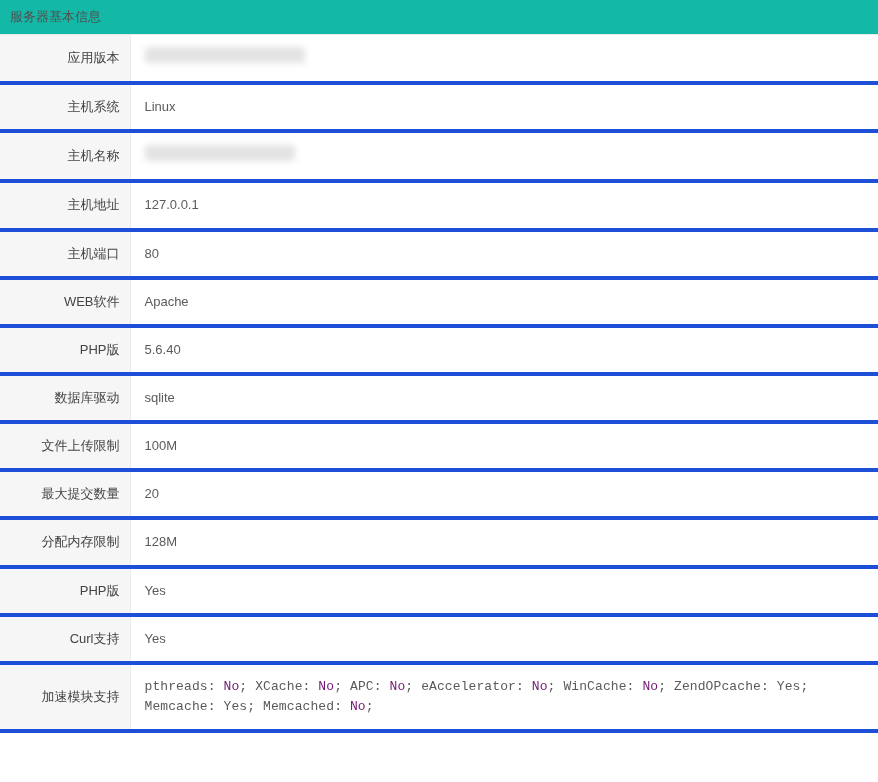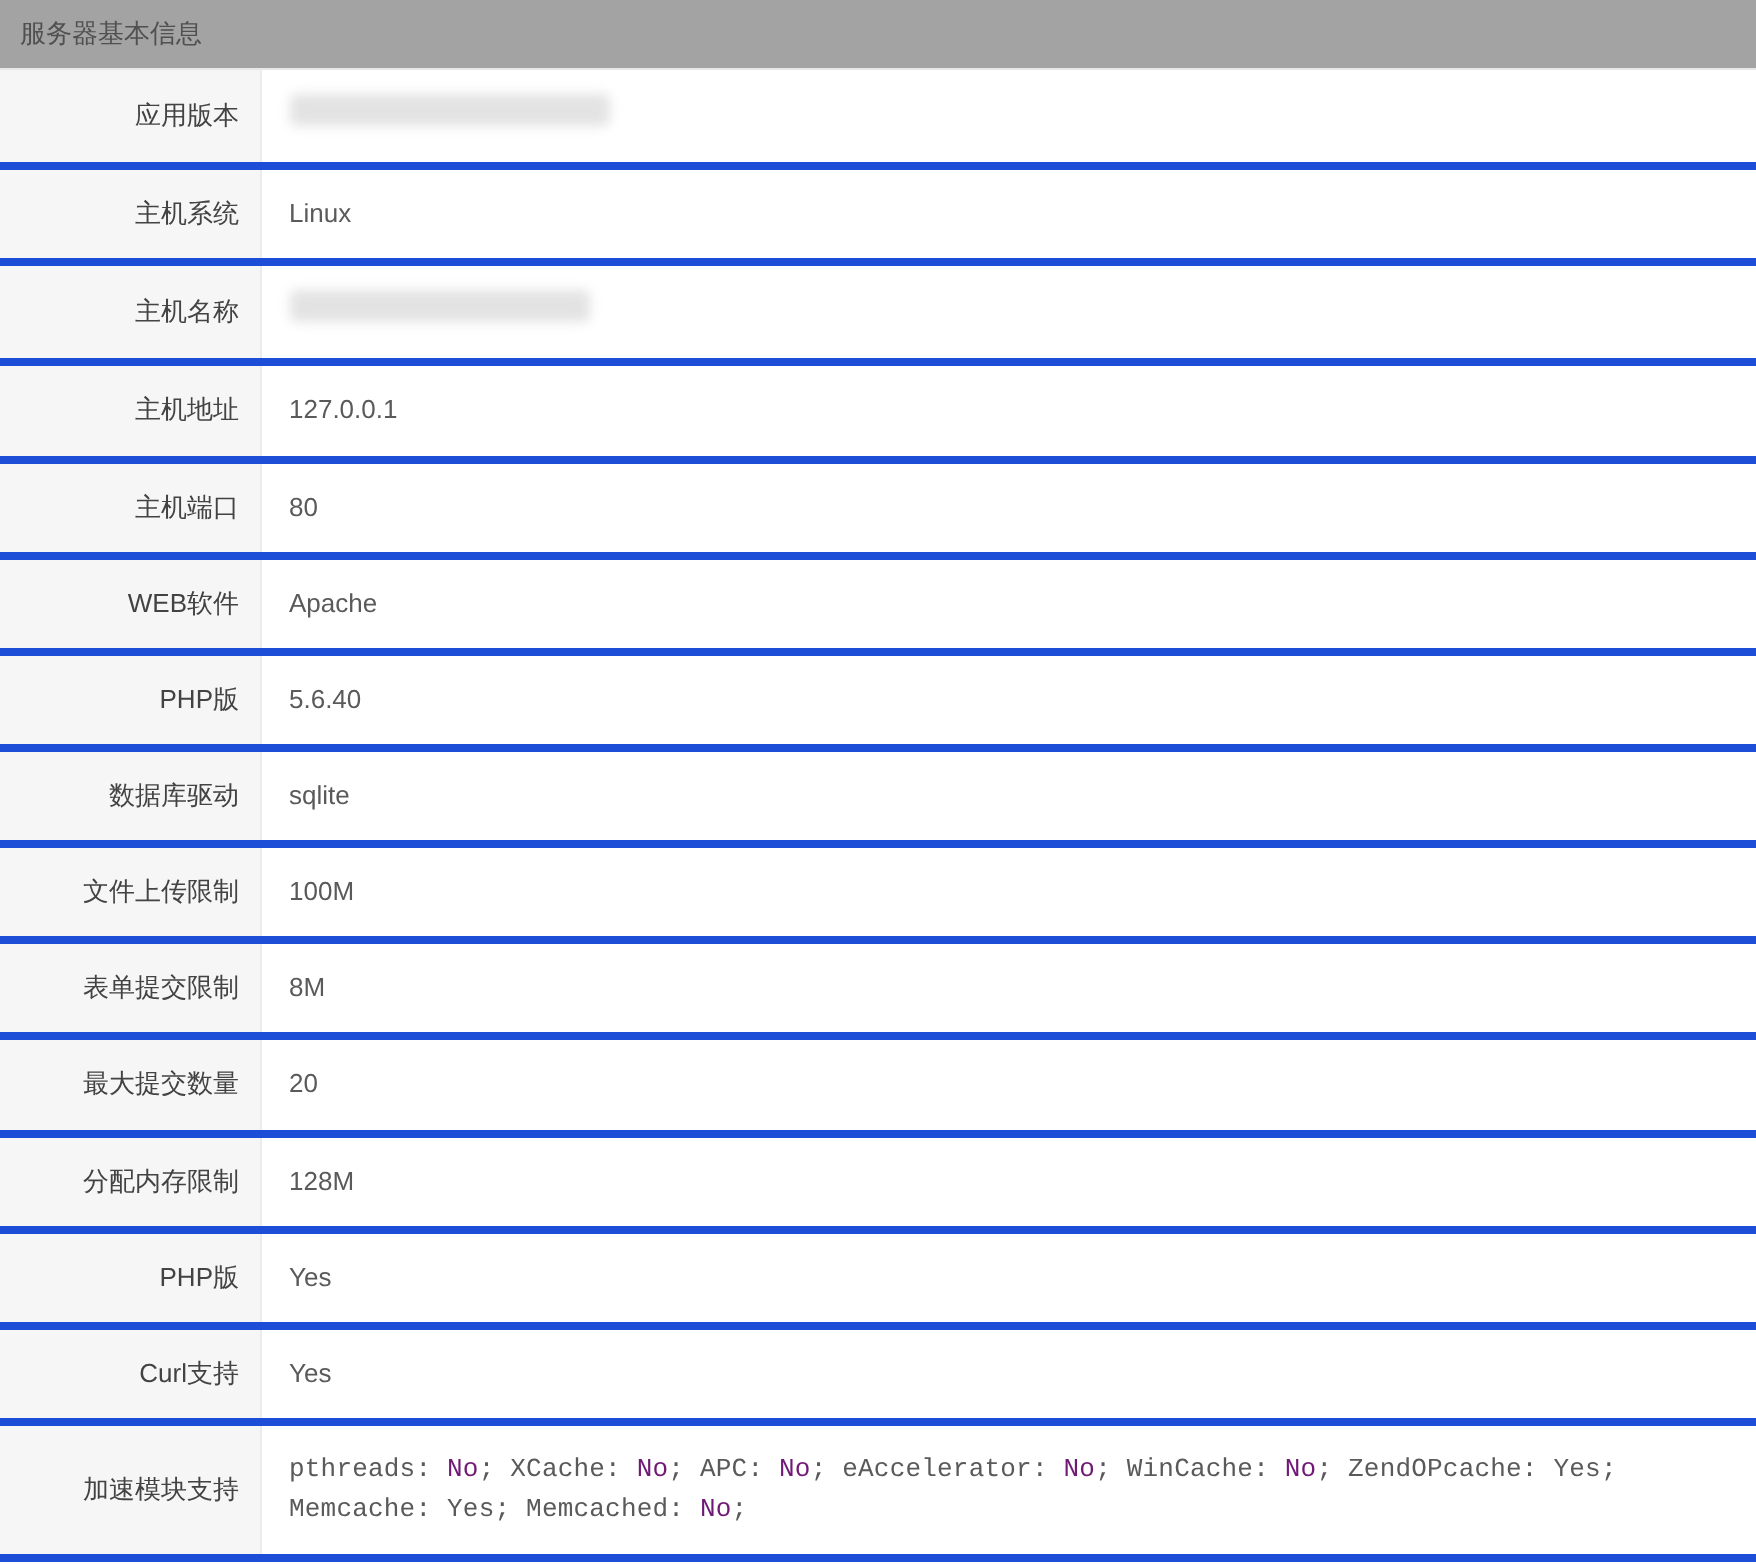--- a/index.html
+++ b/index.html
@@ -11,21 +11,21 @@
       font-family: -apple-system, BlinkMacSystemFont, "Segoe UI", "PingFang SC", "Hiragino Sans GB", "Microsoft YaHei", sans-serif;
       font-size: 13px;
       color: #434343;
       background: #fff;
       width: 878px;
     }
     .panel {
       width: 100%;
     }
     .panel-header {
-      background: #a3a3a3;
+      background: #14b8a6;
       padding: 8px 10px;
       font-size: 13px;
       color: #505050;
       border-bottom: 1px solid #e8e8e8;
     }
     .info-table {
       width: 100%;
       border-collapse: collapse;
     }
     .info-table tr {
@@ -111,24 +111,20 @@
       </tr>
       <tr>
         <td class="label-cell">数据库驱动</td>
         <td class="value-cell">sqlite</td>
       </tr>
       <tr>
         <td class="label-cell">文件上传限制</td>
         <td class="value-cell">100M</td>
       </tr>
       <tr>
-        <td class="label-cell">表单提交限制</td>
-        <td class="value-cell">8M</td>
-      </tr>
-      <tr>
         <td class="label-cell">最大提交数量</td>
         <td class="value-cell">20</td>
       </tr>
       <tr>
         <td class="label-cell">分配内存限制</td>
         <td class="value-cell">128M</td>
       </tr>
       <tr>
         <td class="label-cell">PHP版</td>
         <td class="value-cell">Yes</td>

